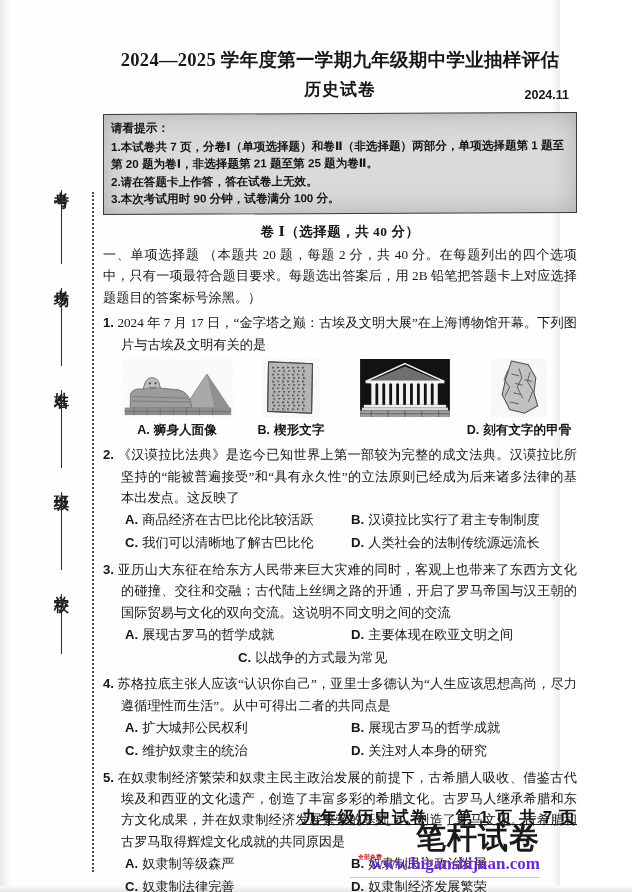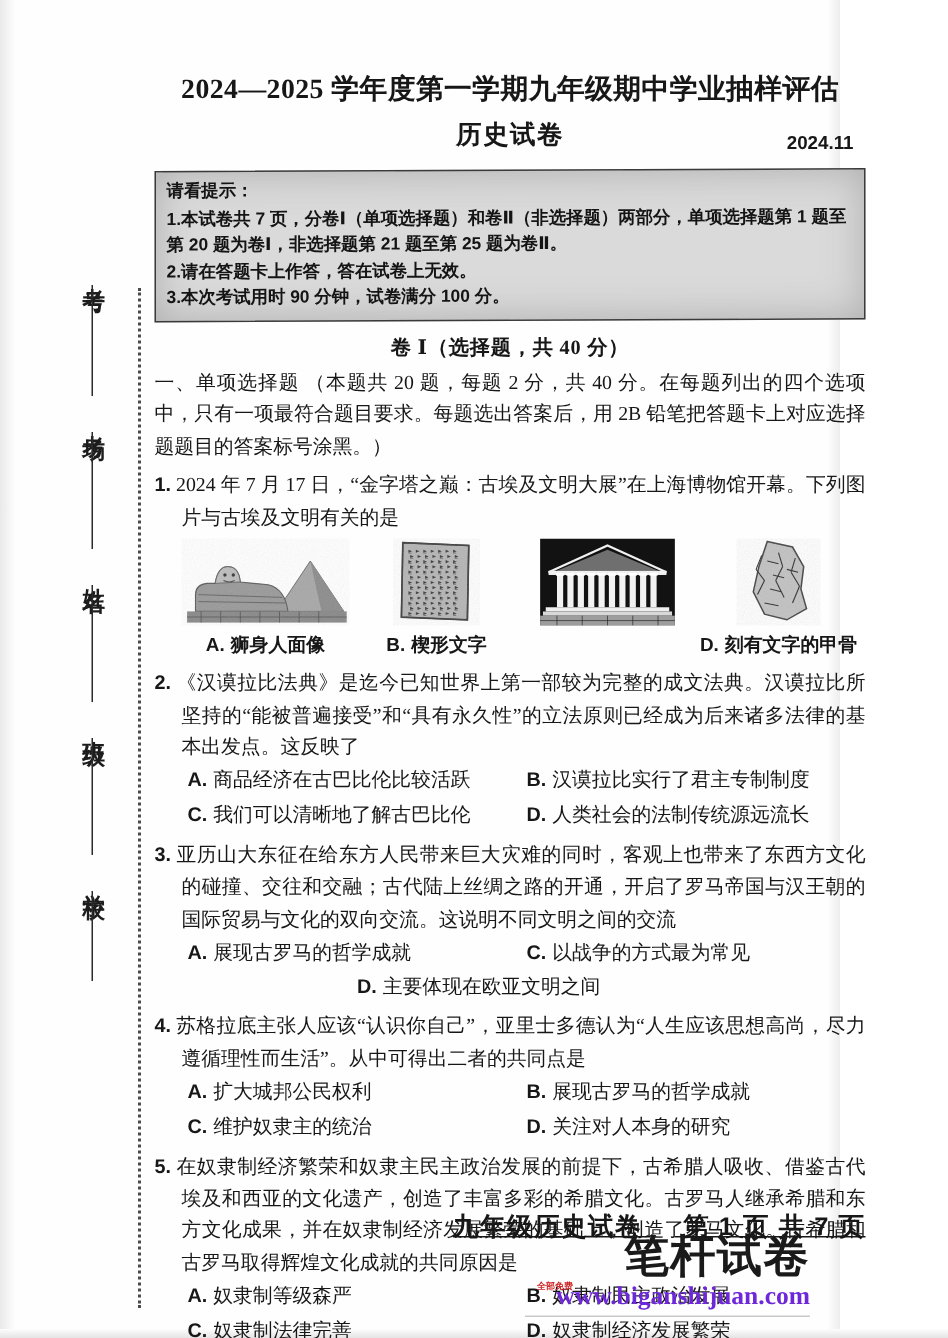--- a/index.html
+++ b/index.html
@@ -494,22 +494,22 @@
             <div class="opt"><span class="opt-k">A.</span><span>商品经济在古巴比伦比较活跃</span></div>
             <div class="opt"><span class="opt-k">B.</span><span>汉谟拉比实行了君主专制制度</span></div>
             <div class="opt"><span class="opt-k">C.</span><span>我们可以清晰地了解古巴比伦</span></div>
             <div class="opt"><span class="opt-k">D.</span><span>人类社会的法制传统源远流长</span></div>
           </div>
         </div>
         <div class="q">
           <div class="q-body"><span class="q-num">3.</span> <span>亚历山大东征在给东方人民带来巨大灾难的同时，客观上也带来了东西方文化的碰撞、交往和交融；古代陆上丝绸之路的开通，开启了罗马帝国与汉王朝的国际贸易与文化的双向交流。这说明不同文明之间的交流</span></div>
           <div class="opts">
             <div class="opt"><span class="opt-k">A.</span><span>展现古罗马的哲学成就</span></div>
+            <div class="opt"><span class="opt-k">D.</span><span>主要体现在欧亚文明之间</span></div>
             <div class="opt"><span class="opt-k">C.</span><span>以战争的方式最为常见</span></div>
-            <div class="opt"><span class="opt-k">D.</span><span>主要体现在欧亚文明之间</span></div>
           </div>
         </div>
         <div class="q">
           <div class="q-body"><span class="q-num">4.</span> <span>苏格拉底主张人应该“认识你自己”，亚里士多德认为“人生应该思想高尚，尽力遵循理性而生活”。从中可得出二者的共同点是</span></div>
           <div class="opts">
             <div class="opt"><span class="opt-k">A.</span><span>扩大城邦公民权利</span></div>
             <div class="opt"><span class="opt-k">B.</span><span>展现古罗马的哲学成就</span></div>
             <div class="opt"><span class="opt-k">C.</span><span>维护奴隶主的统治</span></div>
             <div class="opt"><span class="opt-k">D.</span><span>关注对人本身的研究</span></div>
           </div>

